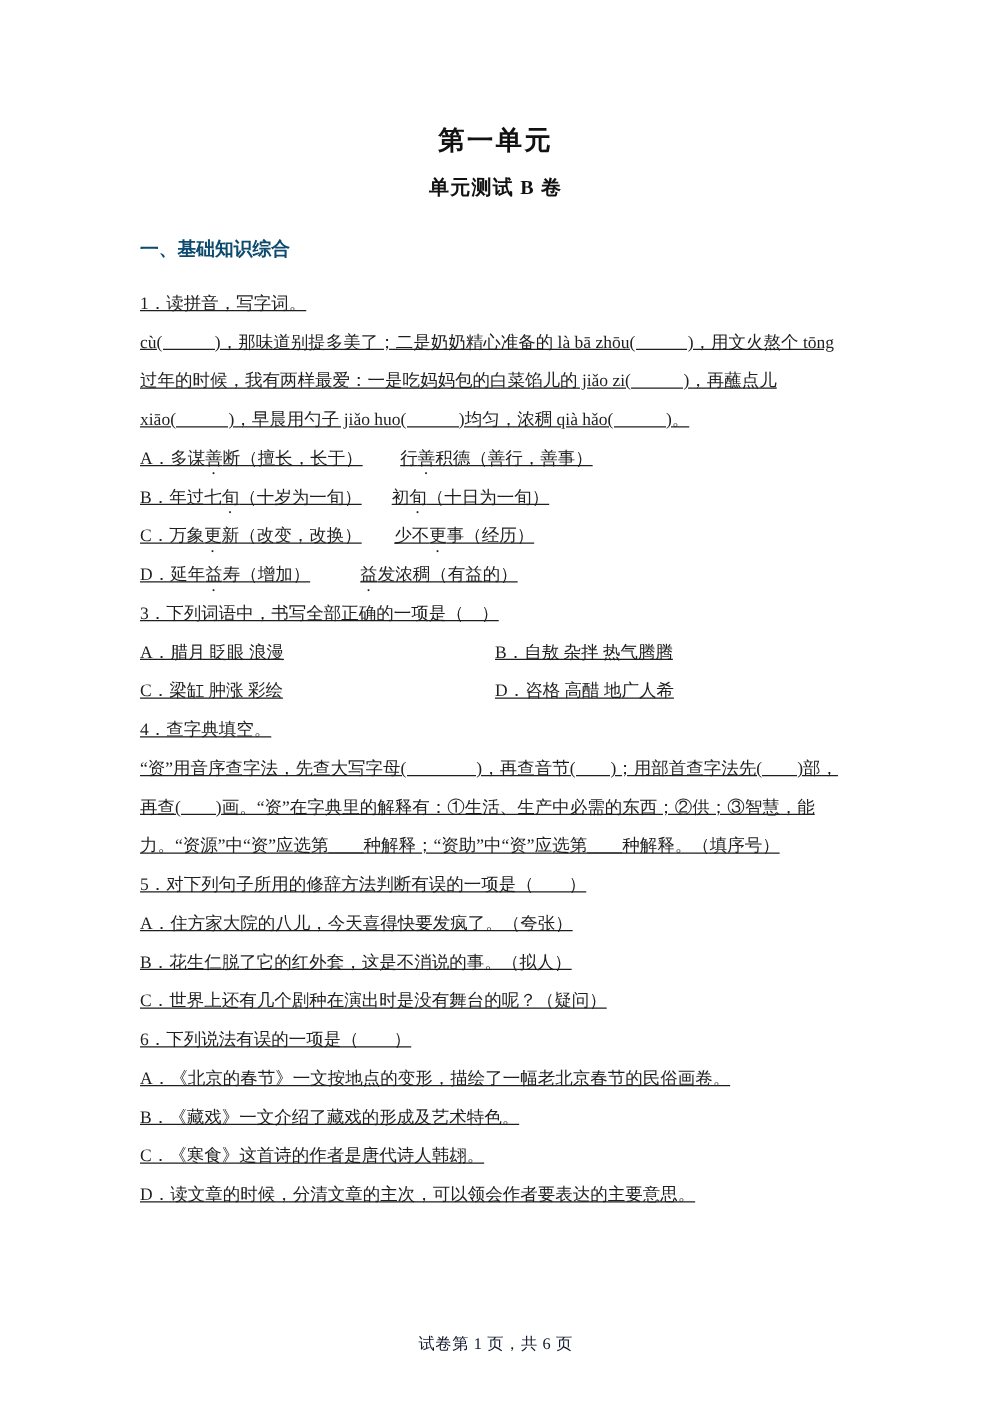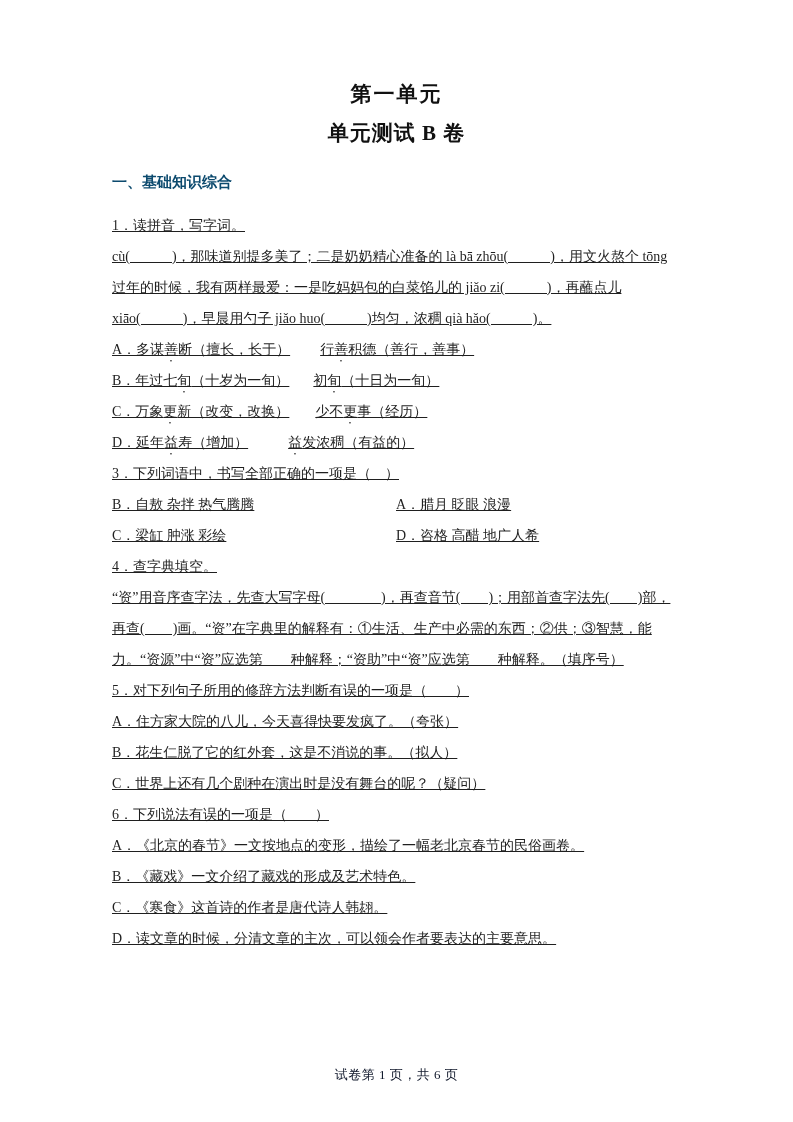--- a/index.html
+++ b/index.html
@@ -10,34 +10,33 @@
   .page {
     position: relative;
     width: 793px;
     height: 1122px;
     background: #ffffff;
     color: #1f1f1f;
     font-family: "Liberation Serif", "DejaVu Serif", serif;
     overflow: hidden;
   }
   .doc-header {
-    padding-top: 65px;
+    padding-top: 99px;
     text-align: center;
-    margin-top: 16px;
   }
   .title {
     font-size: 21px;
     font-weight: 700;
     line-height: 26px;
     letter-spacing: 2px;
     color: #111;
   }
   .subtitle {
     margin-top: 13px;
-    font-size: 21px;
+    font-size: 16px;
     font-weight: 700;
     line-height: 26px;
     letter-spacing: 1px;
     color: #111;
   }
   .section-heading {
     margin: 24px 100px 0 112px;
     font-size: 15px;
     font-weight: 700;
     line-height: 24px;
@@ -94,22 +93,22 @@
       <div class="line">1．读拼音，写字词。</div>
       <div class="line">cù(　　　)，那味道别提多美了；二是奶奶精心准备的 là bā zhōu(　　　)，用文火熬个 tōng</div>
       <div class="line">过年的时候，我有两样最爱：一是吃妈妈包的白菜馅儿的 jiǎo zi(　　　)，再蘸点儿</div>
       <div class="line">xiāo(　　　)，早晨用勺子 jiǎo huo(　　　)均匀，浓稠 qià hǎo(　　　)。</div>
       <div class="line"><span>A．多谋</span><span class="dot">善</span><span>断（擅长，长于）</span><span class="gap" style="width: 30px;"></span><span>行</span><span class="dot">善</span><span>积德（善行，善事）</span></div>
       <div class="line"><span>B．年过七</span><span class="dot">旬</span><span>（十岁为一旬）</span><span class="gap" style="width: 24px;"></span><span>初</span><span class="dot">旬</span><span>（十日为一旬）</span></div>
       <div class="line"><span>C．万象</span><span class="dot">更</span><span>新（改变，改换）</span><span class="gap" style="width: 26px;"></span><span>少不</span><span class="dot">更</span><span>事（经历）</span></div>
       <div class="line"><span>D．延年</span><span class="dot">益</span><span>寿（增加）</span><span class="gap" style="width: 40px;"></span><span class="dot">益</span><span>发浓稠（有益的）</span></div>
       <div class="line">3．下列词语中，书写全部正确的一项是（　）</div>
       <div class="line columns">
+        <div class="cell">A．腊月 眨眼 浪漫</div>
         <div class="cell">B．自敖 杂拌 热气腾腾</div>
-        <div class="cell">A．腊月 眨眼 浪漫</div>
       </div>
       <div class="line columns">
         <div class="cell">C．梁缸 肿涨 彩绘</div>
         <div class="cell">D．咨格 高醋 地广人希</div>
       </div>
       <div class="line">4．查字典填空。</div>
       <div class="line">“资”用音序查字法，先查大写字母(　　　　)，再查音节(　　)；用部首查字法先(　　)部，</div>
       <div class="line">再查(　　)画。“资”在字典里的解释有：①生活、生产中必需的东西；②供；③智慧，能</div>
       <div class="line">力。“资源”中“资”应选第____种解释；“资助”中“资”应选第____种解释。（填序号）</div>
       <div class="line">5．对下列句子所用的修辞方法判断有误的一项是（　　）</div>

